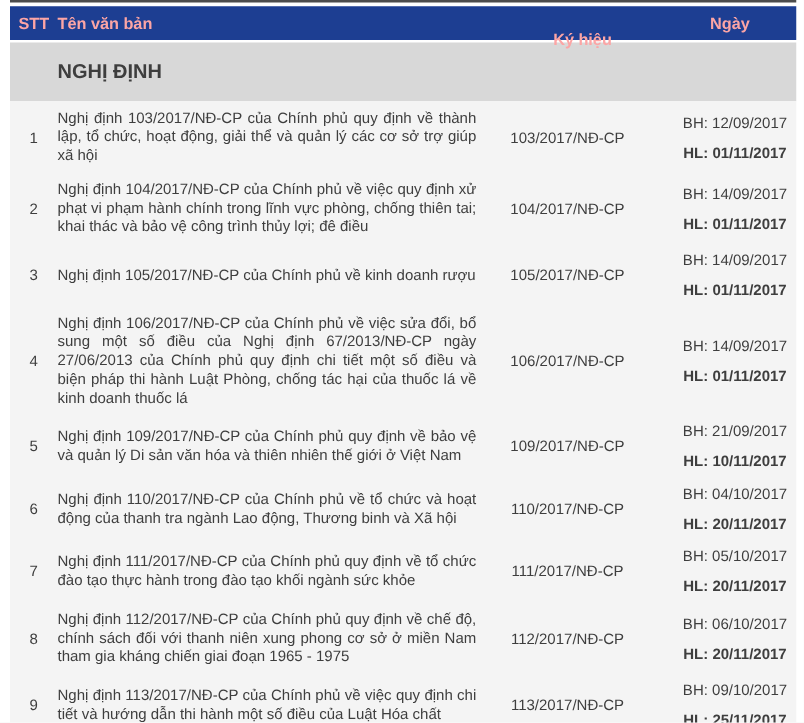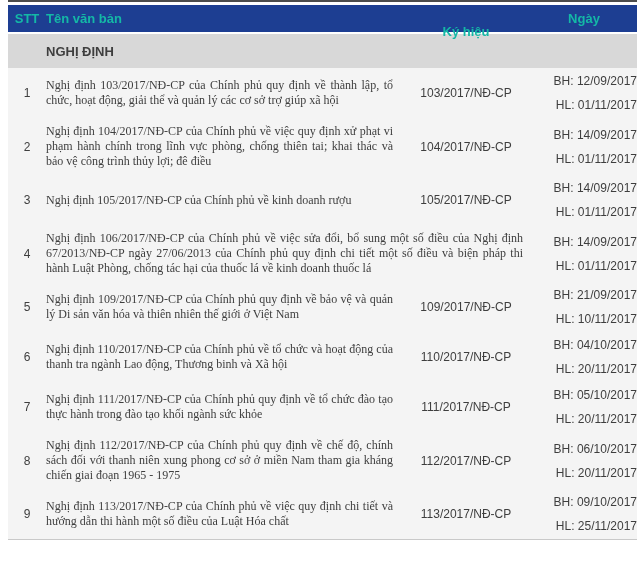--- a/index.html
+++ b/index.html
@@ -18,38 +18,38 @@
     height: 2px;
     background: #4c4c4c;
   }
   
   .thead {
     display: flex;
     align-items: center;
     height: 27px;
     margin-top: 3px;
     background: #1d3e92;
-    color: #14b8a6;
+    color: #fca5a5;
     font-size: 13px;
     font-weight: bold;
   }
   .col-stt  { width: 38px;  text-align: center; flex: none; }
   .col-name { flex: 1; }
   .col-ref  { width: 130px; text-align: center; flex: none; margin-top: 25px; }
   .col-date { width: 106px; text-align: center; flex: none; }
 
   
   .category-row {
     display: flex;
     align-items: center;
-    height: 34px;
+    height: 47px;
     margin-top: 2px;
     background: #d8d8d8;
     color: #3e3e3e;
-    font-size: 13px;
+    font-size: 16px;
     font-weight: bold;
   }
 
   
   .tbody {
     background: #f4f4f4;
     border-bottom: 1px solid #c9c9c9;
   }
   .row {
     display: flex;
@@ -60,33 +60,33 @@
   }
   .cell-stt {
     width: 38px; flex: none;
     text-align: center;
   }
   .cell-name {
     flex: 1;
     text-align: justify;
     line-height: 15px;
     padding-right: 8px;
-    font-family: Liberation Serif, serif;
   }
   .cell-ref {
     width: 130px; flex: none;
     text-align: center;
   }
   .cell-dates {
     width: 106px; flex: none;
     padding-left: 8px;
     box-sizing: border-box;
-    text-align: right;
+    text-align: center;
+    margin-left: 12px;
   }
-  .date-line + .date-line { margin-top: 10px; }
+  .date-line + .date-line { margin-top: 10px; font-weight: bold; }
 </style>
 </head>
 <body>
 
 <div class="page">
 
   <div class="top-border"></div>
 
   <div class="thead">
     <div class="col-stt">STT</div>
@@ -129,20 +129,21 @@
     <div class="cell-ref">105/2017/NĐ-CP</div>
     <div class="cell-dates">
       <div class="date-line">BH: 14/09/2017</div>
       <div class="date-line">HL: 01/11/2017</div>
     </div>
   </div>
 
   <div class="row">
     <div class="cell-stt">4</div>
     <div class="cell-name">Nghị định 106/2017/NĐ-CP của Chính phủ về việc sửa đổi, bổ sung một số điều của Nghị định 67/2013/NĐ-CP ngày 27/06/2013 của Chính phủ quy định chi tiết một số điều và biện pháp thi hành Luật Phòng, chống tác hại của thuốc lá về kinh doanh thuốc lá</div>
+    <div class="cell-ref">106/2017/NĐ-CP</div>
     <div class="cell-dates">
       <div class="date-line">BH: 14/09/2017</div>
       <div class="date-line">HL: 01/11/2017</div>
     </div>
   </div>
 
   <div class="row">
     <div class="cell-stt">5</div>
     <div class="cell-name">Nghị định 109/2017/NĐ-CP của Chính phủ quy định về bảo vệ và quản lý Di sản văn hóa và thiên nhiên thế giới ở Việt Nam</div>
     <div class="cell-ref">109/2017/NĐ-CP</div>

